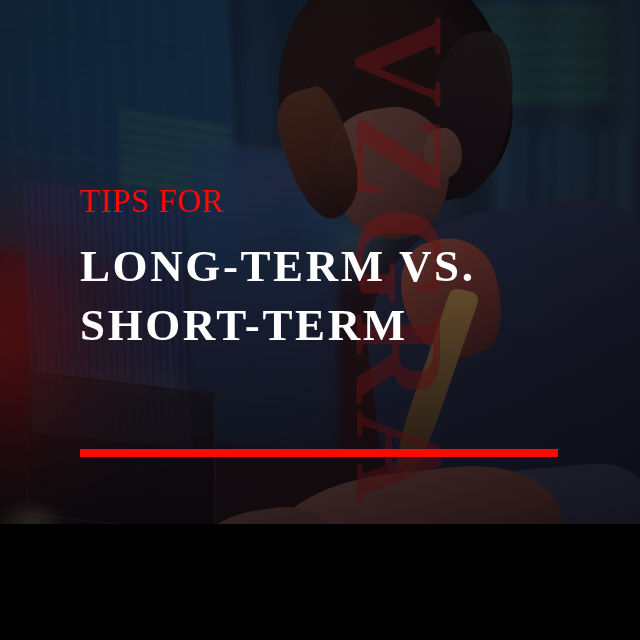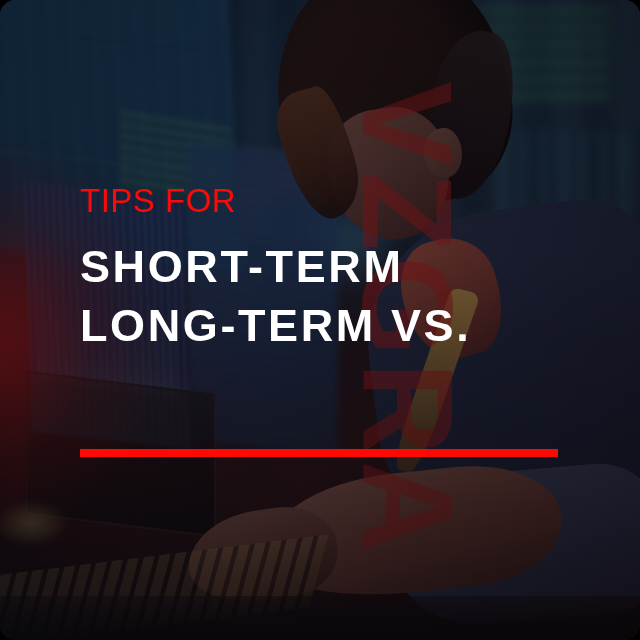--- a/index.html
+++ b/index.html
@@ -3,25 +3,24 @@
 <meta charset="utf-8">
 <style>
   html, body {
     margin: 0;
     padding: 0;
     background: #000;
   }
   #poster {
     position: relative;
     width: 640px;
-    height: 640px;
+    height: 524px;
     overflow: hidden;
     background: #0a0e14;
-    font-family: Liberation Sans, sans-serif;
-    border-radius: 16px;
+    font-family: Liberation Serif, serif;
   }
 
   
   .bg-layer {
     position: absolute;
     inset: 0;
     pointer-events: none;
   }
 
   
@@ -404,20 +403,20 @@
 
   <div class="bg-layer" id="red-glow"></div>
 
   <div id="watermark">VZGRA</div>
 
   <div class="bg-layer" id="scrim"></div>
 
   <div id="text-block">
     <p id="eyebrow">TIPS FOR</p>
     <h1 id="headline">
+      <span>LONG-TERM VS.</span>
       <span>SHORT-TERM</span>
-      <span>LONG-TERM VS.</span>
     </h1>
   </div>
 
   <div id="rule"></div>
 
 </div>
 
 </body></html>

